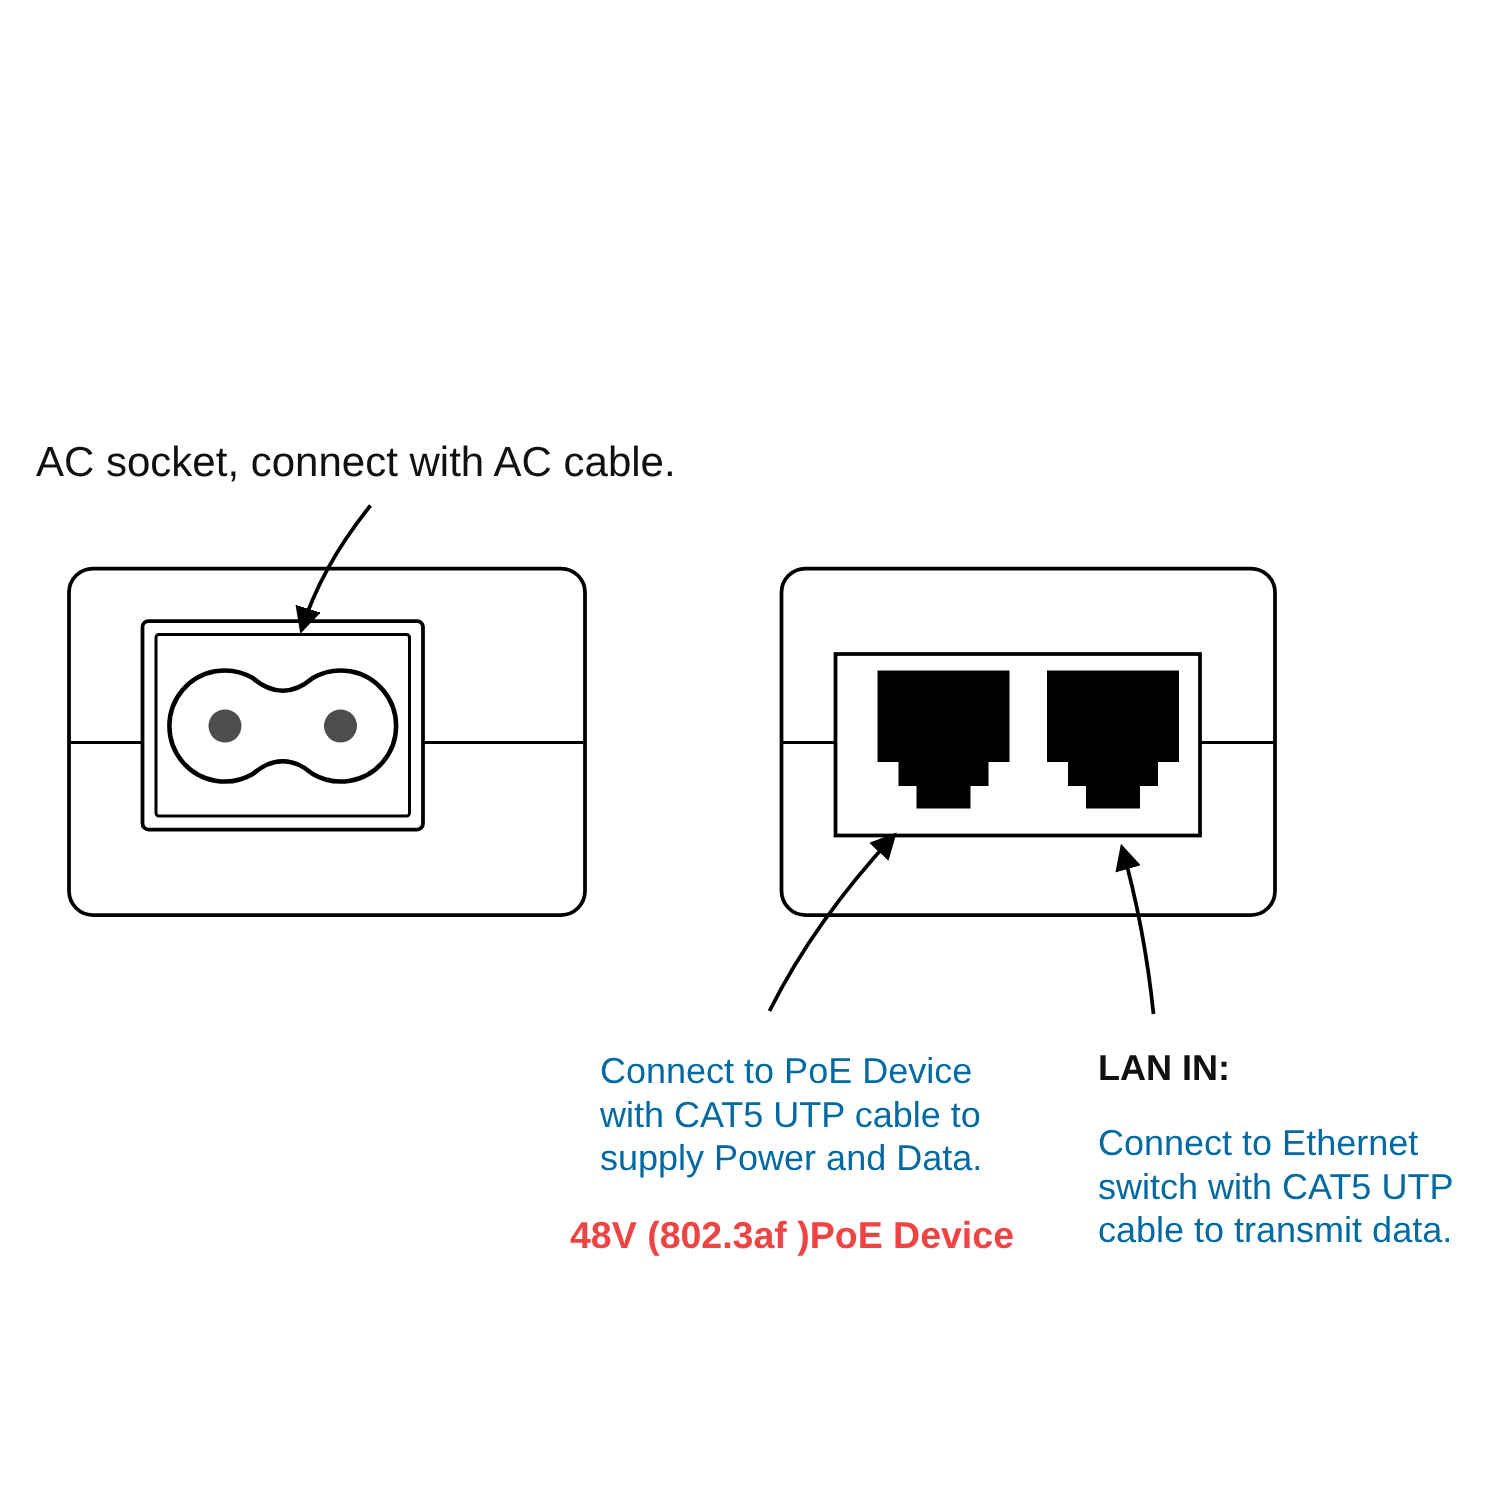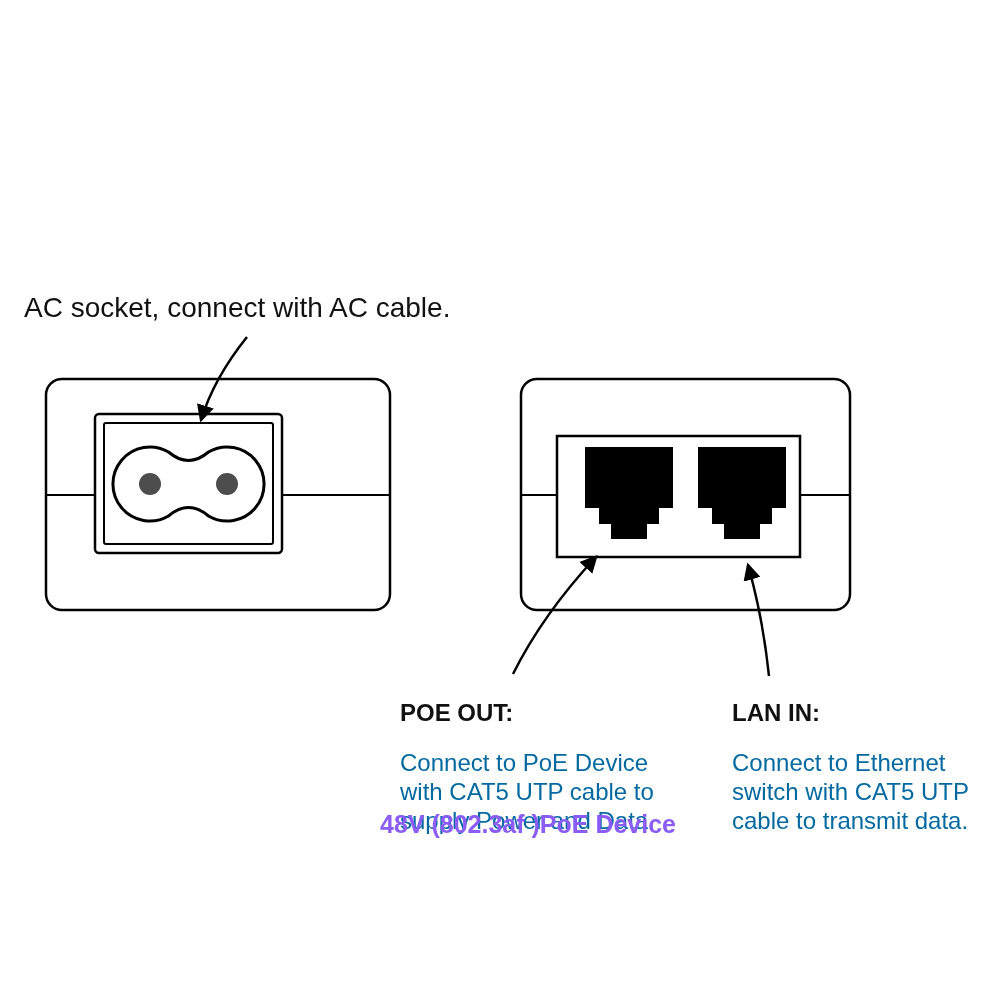--- a/index.html
+++ b/index.html
@@ -60,28 +60,27 @@
     </g>
 
     <path d="M 247 291 Q 214 332 201 374" fill="none" stroke="#000" stroke-width="2.5" marker-end="url(#arrowhead)"></path>
     <path d="M 513 628 Q 543 568 596 511" fill="none" stroke="#000" stroke-width="2.5" marker-end="url(#arrowhead)"></path>
     <path d="M 769 630 Q 763 572 748 519" fill="none" stroke="#000" stroke-width="2.5" marker-end="url(#arrowhead)"></path>
   </svg>
 
   <div class="txt ac-label">AC socket, connect with AC cable.</div>
 
   <div class="txt callout poe-block">
-    <div class="title">POE OUT:</div>
     <div class="body">Connect to PoE Device
 with CAT5 UTP cable to
 supply Power and Data.</div>
   </div>
 
   <div class="txt callout lan-block">
     <div class="title">LAN IN:</div>
     <div class="body">Connect to Ethernet
 switch with CAT5 UTP
 cable to transmit data.</div>
   </div>
 
-  <div class="txt device-note" style="color: #8b5cf6;">48V (802.3af )PoE Device</div>
+  <div class="txt device-note" style="color: #ef4444;">48V (802.3af )PoE Device</div>
 
 </div>
 
 </body></html>

